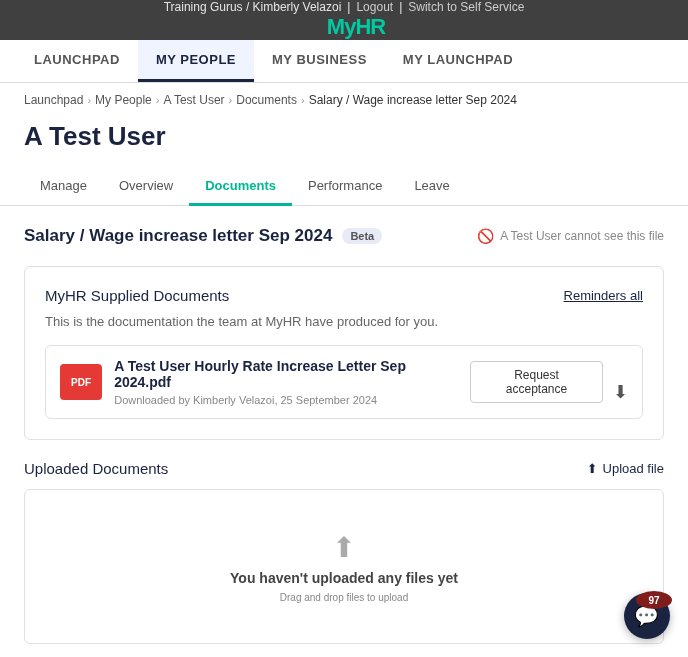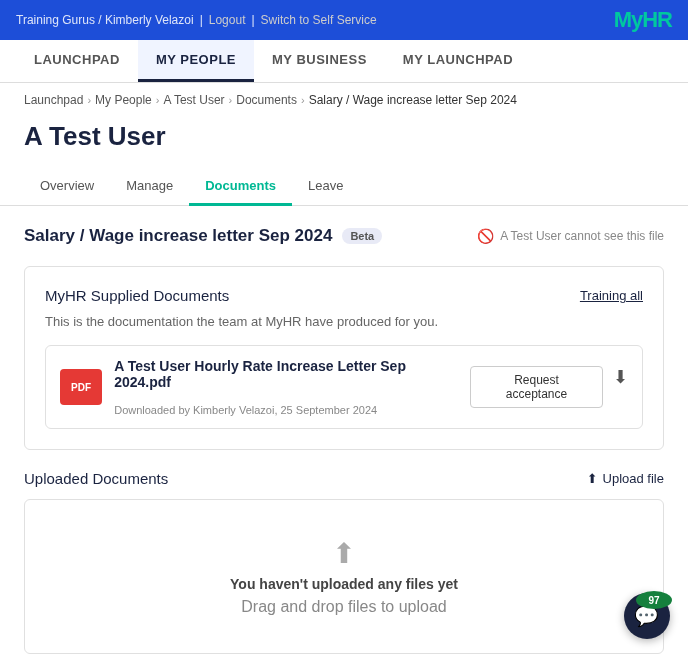--- a/index.html
+++ b/index.html
@@ -1,26 +1,27 @@
 <!DOCTYPE html>
 <html><head>
   <meta charset="utf-8">
   <style>
     * { box-sizing: border-box; margin: 0; padding: 0; }
     body { font-family: Arial, sans-serif; font-size: 14px; color: #333; background: #fff; width: 688px; min-height: 657px; }
 
     
     .top-bar {
-      background: #1d4ed8;
+      background: #404040;
       color: #fff;
       display: flex;
       align-items: center;
       justify-content: space-between;
       padding: 0 16px;
       height: 40px;
+      flex-direction: column;
     }
     .top-bar-left { font-size: 12px; display: flex; align-items: center; gap: 6px; }
     .top-bar-left span { opacity: 0.85; }
     .top-bar-left a { color: #ccc; text-decoration: none; font-size: 12px; }
     .top-bar-logo { font-family: 'Arial Black', sans-serif; font-size: 22px; font-weight: 900; color: #fff; letter-spacing: -1px; }
     .top-bar-logo span { color: #00c8a0; margin-left: 24px; }
 
     
     .nav-tabs {
       background: #fff;
@@ -183,25 +184,25 @@
       justify-content: center;
     }
     .file-info-name {
       font-size: 14px;
       font-weight: 600;
       color: #1a2340;
     }
     .file-info-sub {
       font-size: 11px;
       color: #888;
-      margin-top: 14px;
+      margin-top: 4px;
     }
     .file-actions {
       display: flex;
-      align-items: flex-start;
+      align-items: flex-end;
       gap: 10px;
       padding-left: 18px;
     }
     .req-accept-btn {
       border: 1px solid #ccc;
       background: #fff;
       color: #333;
       font-size: 12px;
       padding: 6px 14px;
       border-radius: 4px;
@@ -249,21 +250,21 @@
     .upload-drop-zone .upload-big-icon {
       font-size: 28px;
       color: #aaa;
     }
     .upload-drop-zone .empty-title {
       font-size: 14px;
       font-weight: 600;
       color: #444;
     }
     .upload-drop-zone .empty-sub {
-      font-size: 16px;
+      font-size: 10px;
       color: #888;
     }
 
     
     .footer {
       text-align: center;
       font-size: 11px;
       color: #888;
       padding: 14px 0 10px;
       border-top: 1px solid #eee;
@@ -286,21 +287,21 @@
       align-items: center;
       justify-content: center;
       font-size: 20px;
       cursor: pointer;
       box-shadow: 0 2px 8px rgba(0,0,0,0.3);
     }
     .chat-badge {
       position: absolute;
       top: -2px;
       right: -2px;
-      background: #15803d;
+      background: #7f1d1d;
       color: #fff;
       font-size: 10px;
       font-weight: 700;
       border-radius: 50%;
       width: 36px;
       height: 18px;
       display: flex;
       align-items: center;
       justify-content: center;
     }
@@ -339,43 +340,44 @@
   <a href="#">A Test User</a>
   <span class="breadcrumb-sep">›</span>
   <a href="#">Documents</a>
   <span class="breadcrumb-sep">›</span>
   <span class="breadcrumb-current">Salary / Wage increase letter Sep 2024</span>
 </div>
 
 <div class="page-title">A Test User</div>
 
 <div class="sec-tabs">
+  <div class="sec-tab">Manage</div>
   <div class="sec-tab">Overview</div>
-  <div class="sec-tab">Manage</div>
   <div class="sec-tab active">Documents</div>
+  <div class="sec-tab">Performance</div>
   <div class="sec-tab">Leave</div>
 </div>
 
 <div class="content">
 
   <div class="doc-header-row">
     <div class="doc-title-group">
       <span class="doc-title">Salary / Wage increase letter Sep 2024</span>
       <span class="beta-badge">Beta</span>
     </div>
     <div class="cannot-see">
       <span class="eye-off">🚫</span>
       <span>A Test User cannot see this file</span>
     </div>
   </div>
 
   <div class="section-card">
     <div class="section-header">
       <span class="section-title">MyHR Supplied Documents</span>
-      <button class="download-all-btn">Training all</button>
+      <button class="download-all-btn">Reminders all</button>
     </div>
     <div class="section-desc">This is the documentation the team at MyHR have produced for you.</div>
 
     <div class="file-row">
       <div class="file-left">
         <div class="pdf-icon">PDF</div>
         <div>
           <div class="file-info-name">A Test User Hourly Rate Increase Letter Sep 2024.pdf</div>
           <div class="file-info-sub">Downloaded by Kimberly Velazoi, 25 September 2024</div>
         </div>

